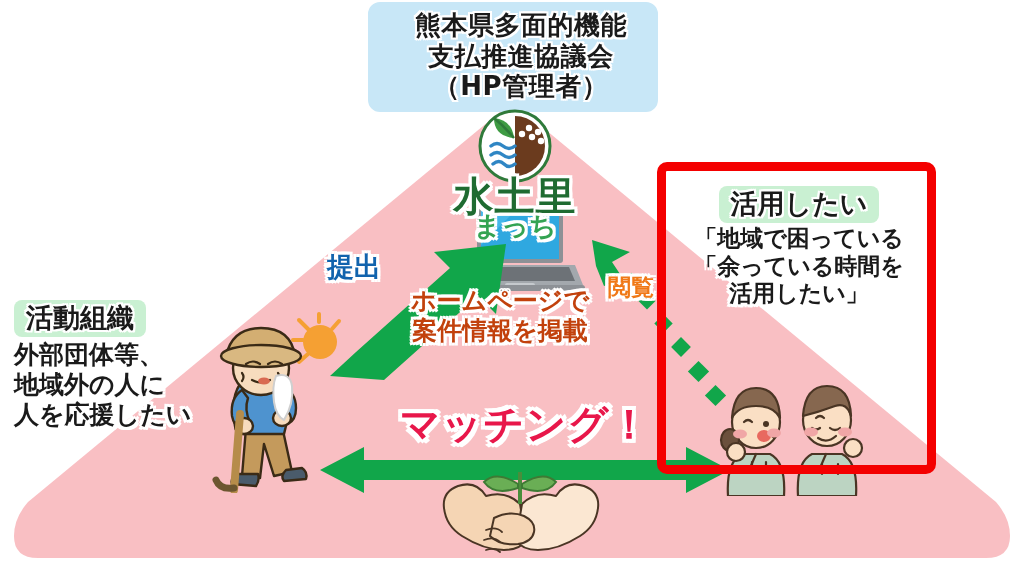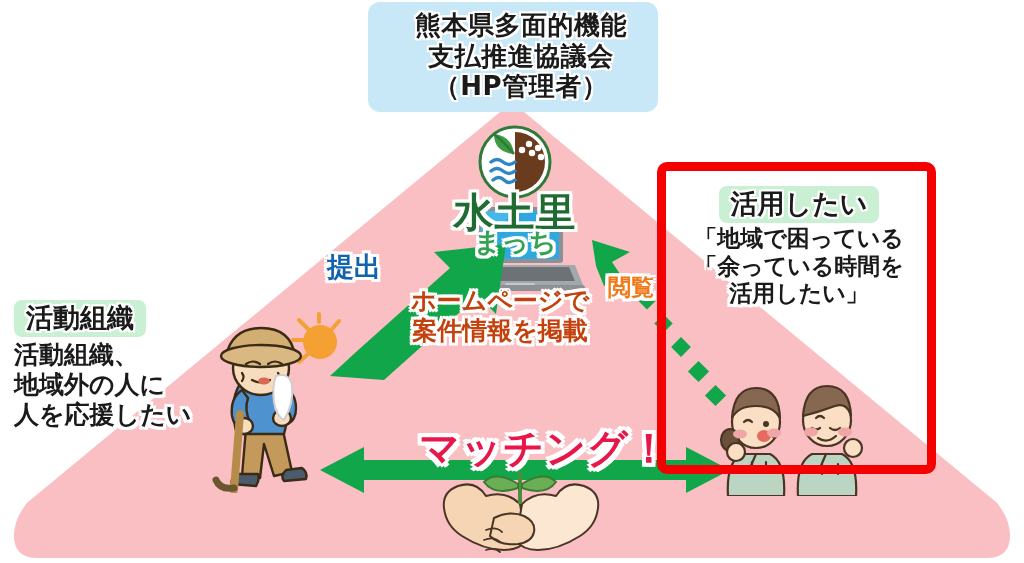--- a/index.html
+++ b/index.html
@@ -23,21 +23,21 @@
   }
   .hdr-box .ln{
     font-size:26px;font-weight:bold;color:#1a1a1a;line-height:1.18;
     letter-spacing:0.5px;
     text-shadow:
       -2px -2px 0 #fff, 2px -2px 0 #fff, -2px 2px 0 #fff, 2px 2px 0 #fff,
       0 -2px 0 #fff, 0 2px 0 #fff, -2px 0 0 #fff, 2px 0 0 #fff;
   }
 
   
-  .logo-cluster{left:430px;top:124px;width:170px;text-align:center;}
+  .logo-cluster{left:430px;top:108px;width:170px;text-align:center;}
   .logo-mark{width:76px;height:76px;margin:0 auto;display:block;}
   .logo-word{
     margin-top:-8px;
     font-size:40px;font-weight:bold;color:#1f6b31;line-height:1;
     letter-spacing:1px;
     text-shadow:
       -3px -3px 0 #fff, 3px -3px 0 #fff, -3px 3px 0 #fff, 3px 3px 0 #fff,
       0 -3px 0 #fff, 0 3px 0 #fff, -3px 0 0 #fff, 3px 0 0 #fff,
       -3px -1px 0 #fff, 3px 1px 0 #fff;
     position:relative;z-index:4;
@@ -97,21 +97,21 @@
       0 -3px 0 #fff, 0 3px 0 #fff, -3px 0 0 #fff, 3px 0 0 #fff;
   }
   .lbl-orange{
     left:608px;top:276px;width:90px;text-align:left;z-index:9;
     font-size:23px;font-weight:bold;color:#f07816;line-height:1;
     text-shadow:
       -3px -3px 0 #fff, 3px -3px 0 #fff, -3px 3px 0 #fff, 3px 3px 0 #fff,
       0 -3px 0 #fff, 0 3px 0 #fff, -3px 0 0 #fff, 3px 0 0 #fff;
   }
   .lbl-match{
-    left:380px;top:428px;width:290px;text-align:right;z-index:8;
+    left:380px;top:404px;width:290px;text-align:center;z-index:8;
     font-size:40px;font-weight:bold;color:#e8174a;line-height:1;
     letter-spacing:1px;
     text-shadow:
       -4px -4px 0 #fff, 4px -4px 0 #fff, -4px 4px 0 #fff, 4px 4px 0 #fff,
       0 -4px 0 #fff, 0 4px 0 #fff, -4px 0 0 #fff, 4px 0 0 #fff,
       -3px -4px 0 #fff, 3px 4px 0 #fff;
   }
 
   
   .arrow-up-left{position:absolute;left:300px;top:240px;width:230px;height:140px;z-index:3;}
@@ -304,21 +304,21 @@
     <path d="M88 34 L88 2" stroke="#4a8d3c" stroke-width="4"></path>
     <path d="M86 14 q-22 -14 -34 -2 q10 14 34 6 Z" fill="#6aae55" stroke="#3e7a34" stroke-width="2"></path>
     <path d="M90 14 q22 -14 34 -2 q-10 14 -34 6 Z" fill="#6aae55" stroke="#3e7a34" stroke-width="2"></path>
   </svg>
 
   <div class="abs left-block">
     <div class="chip">
       <span>活動組織</span>
     </div>
     <div class="left-body outline-dark">
-      <div>活動組織、</div>
+      <div>外部団体等、</div>
       <div>地域外の人に</div>
       <div>人を応援したい</div>
     </div>
   </div>
 
   <div class="abs right-block">
     <div class="chip">
       <span>活用したい</span>
     </div>
     <div class="right-body outline-dark">

